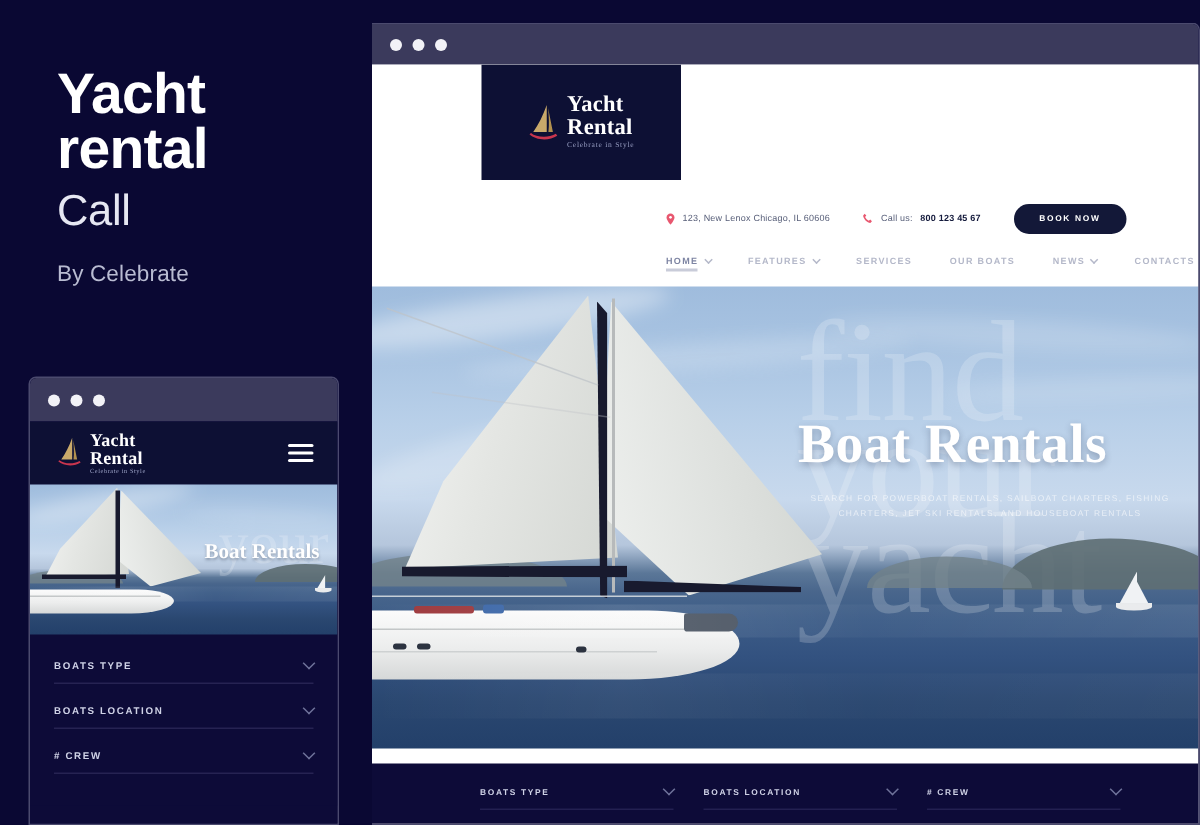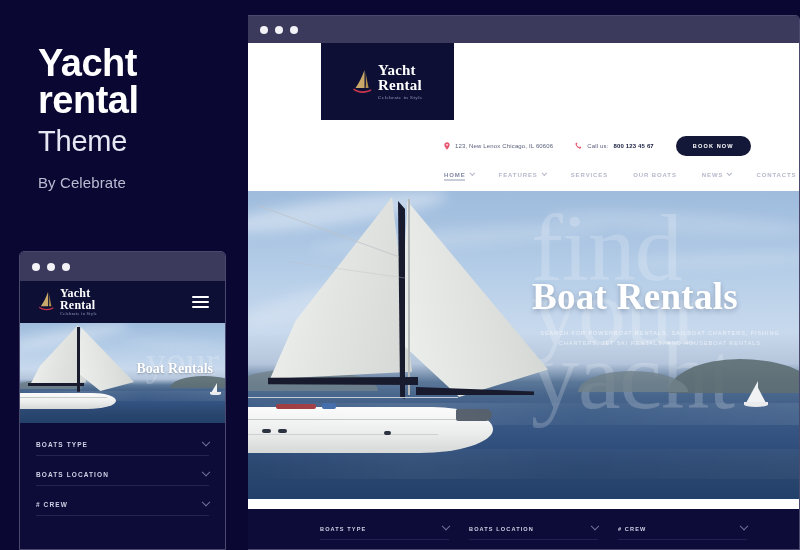--- a/index.html
+++ b/index.html
@@ -594,21 +594,21 @@
       </div>
     </div>
   </div>
 </div>
 
 <div class="left-panel">
 
   <div class="title-block">
     <div class="title-main">Yacht</div>
     <div class="title-main">rental</div>
-    <div class="title-sub">Theme</div>
+    <div class="title-sub">Call</div>
     <div class="title-by">By Celebrate</div>
   </div>
 
   <div class="mobile-mock">
     <div class="mobile-chrome">
       <span class="dot"></span>
       <span class="dot"></span>
       <span class="dot"></span>
     </div>
 

